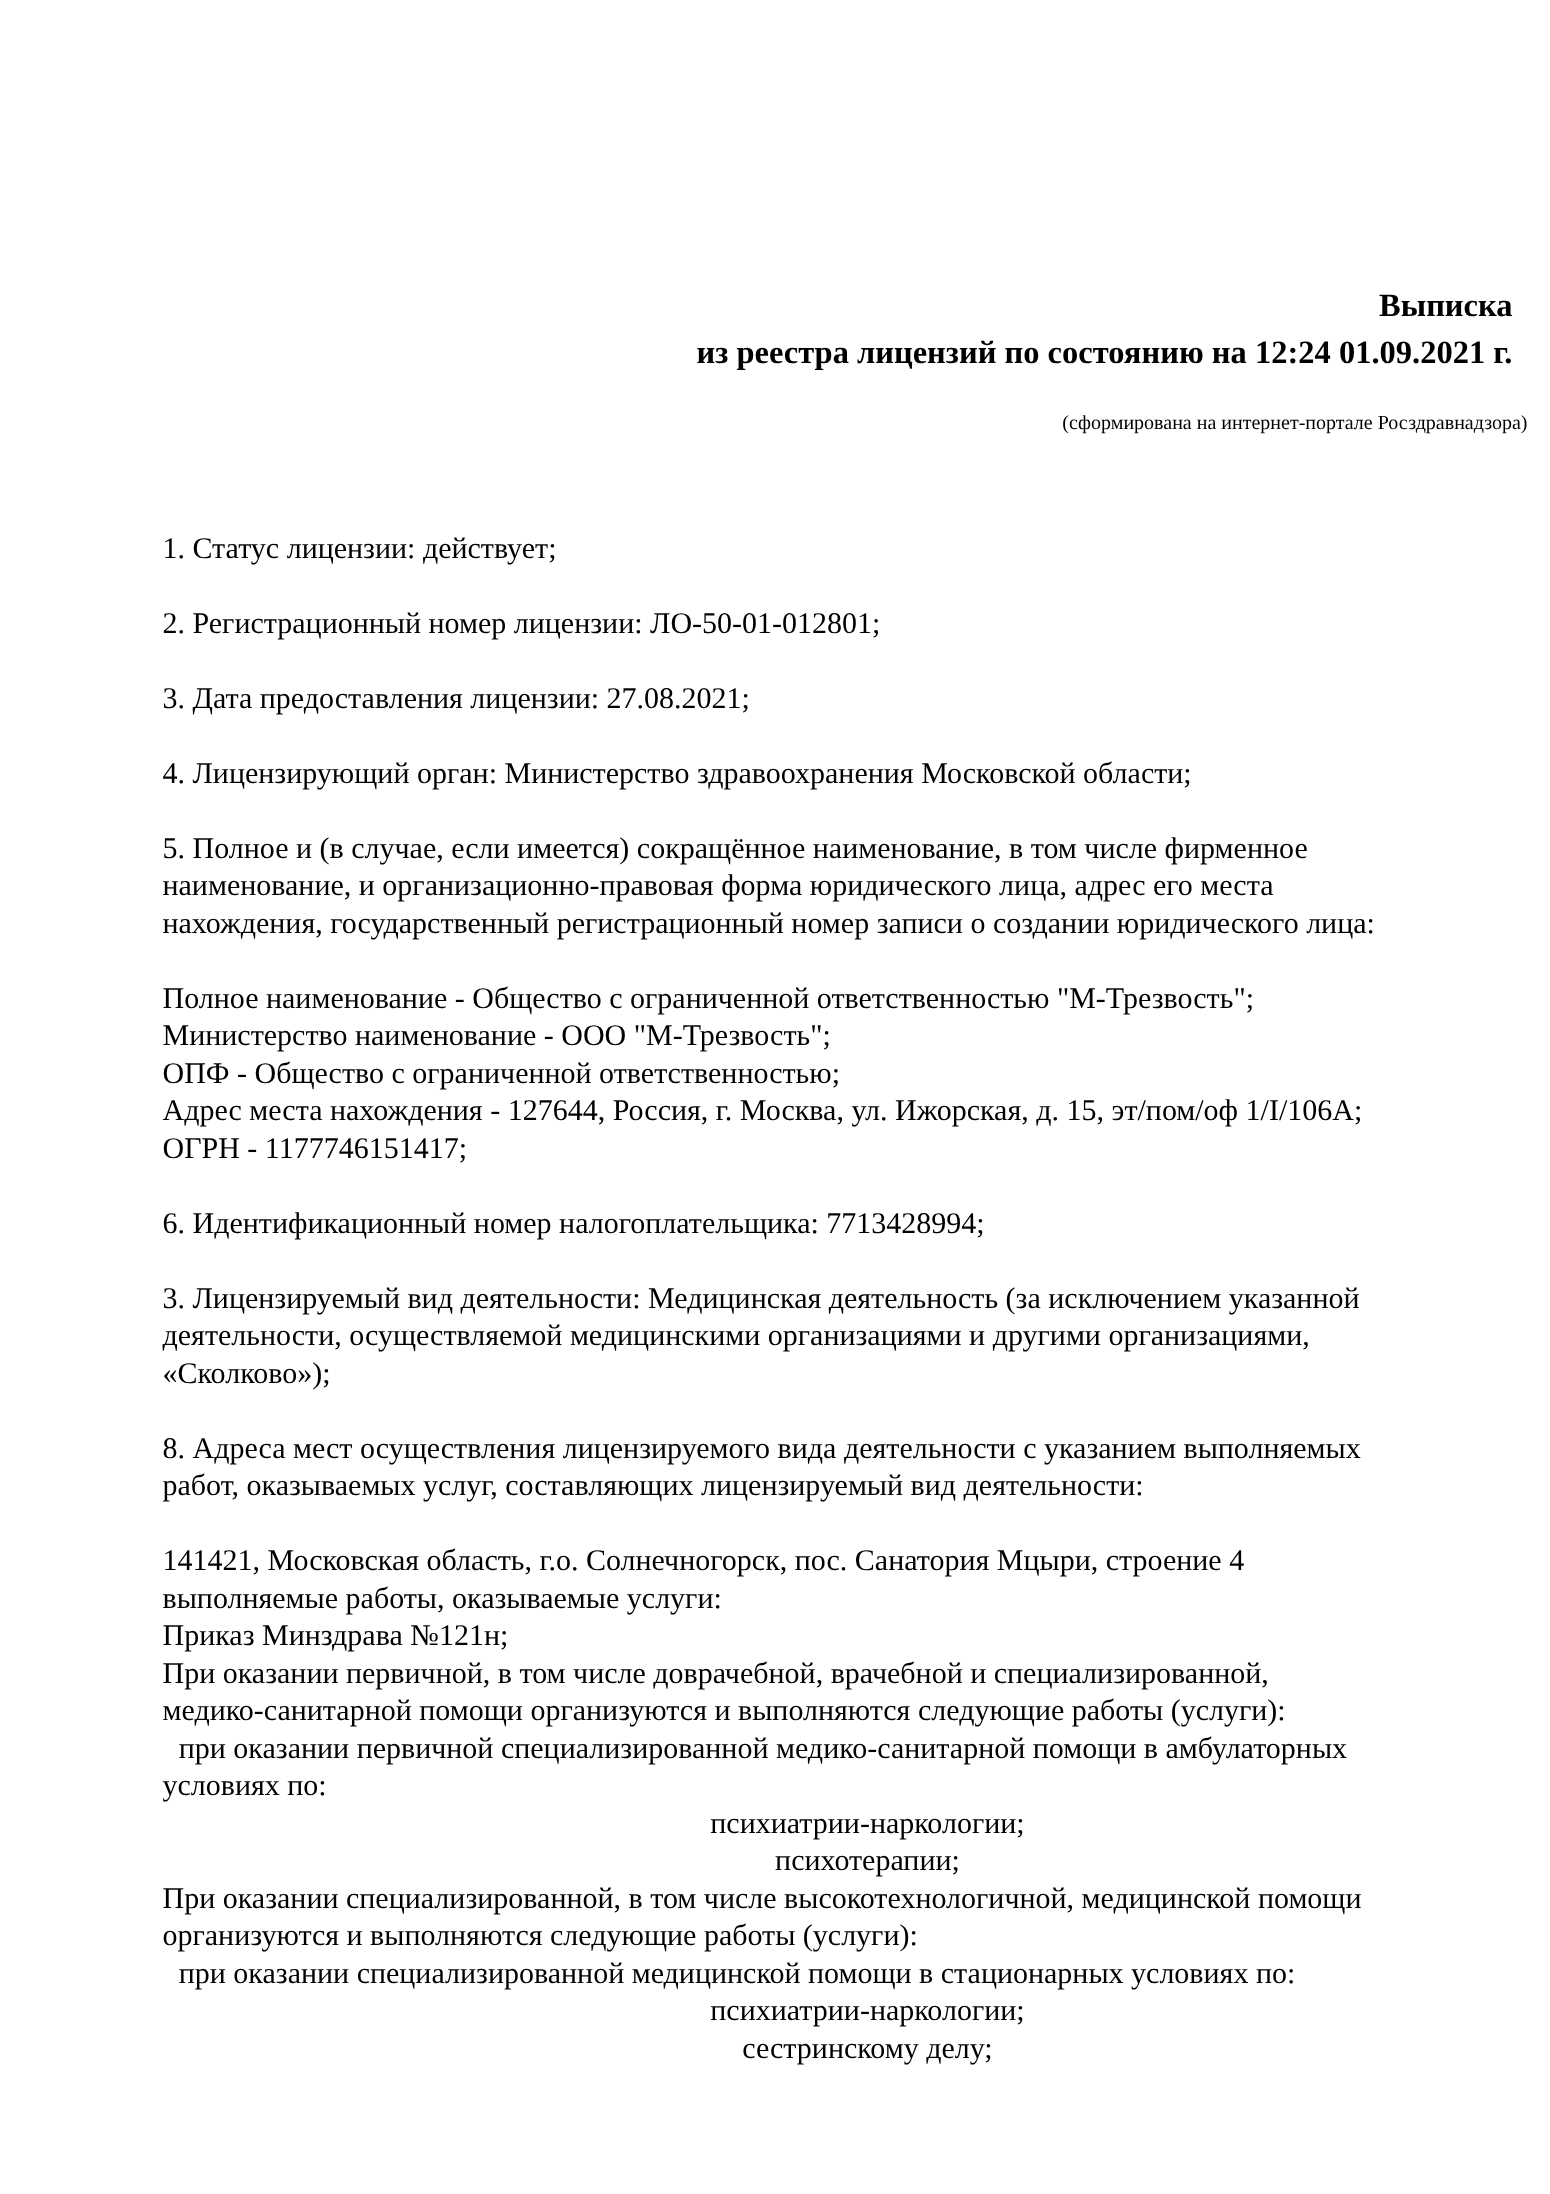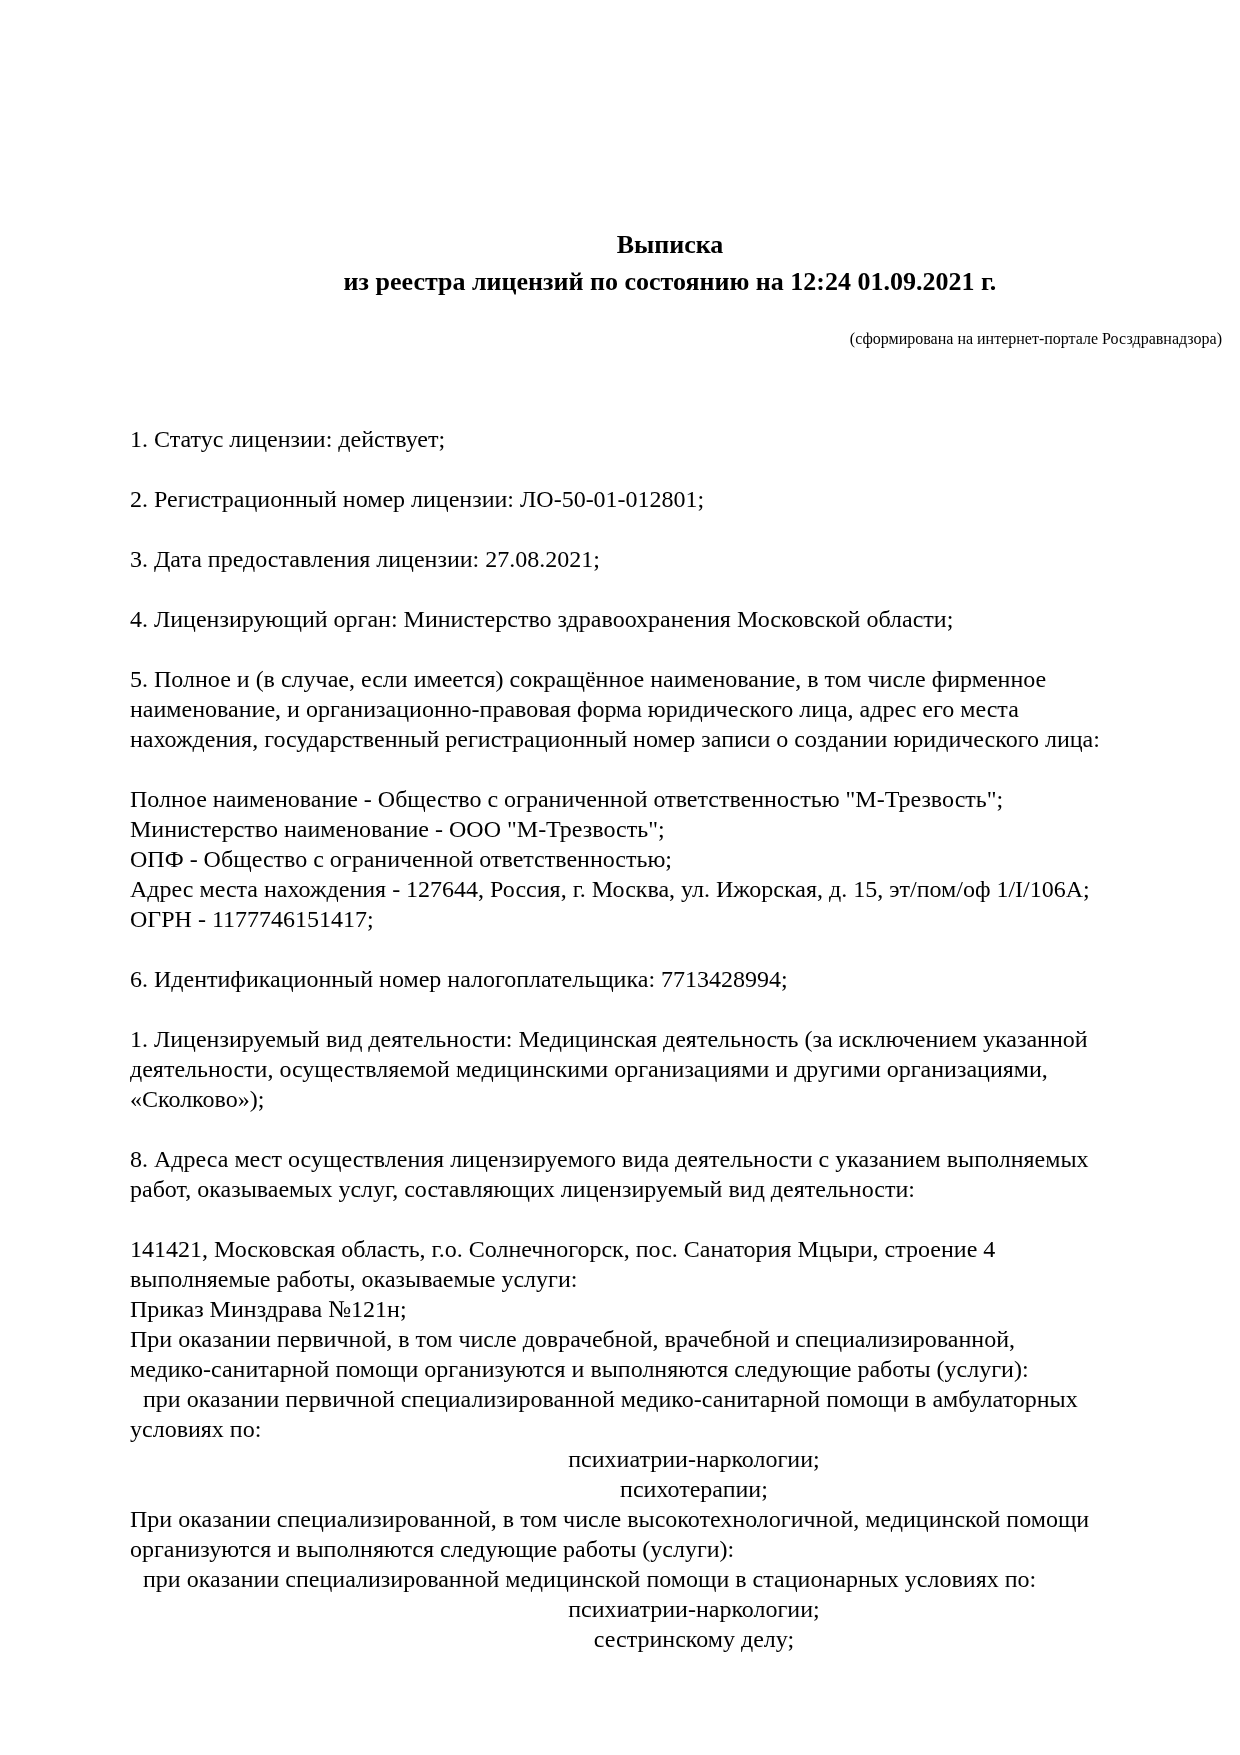--- a/index.html
+++ b/index.html
@@ -10,21 +10,21 @@
     background: #ffffff;
     color: #000000;
     font-family: "Liberation Serif", "DejaVu Serif", serif;
     overflow: hidden;
   }
   .title-wrap {
     position: absolute;
     top: 226px;
     left: 130px;
     width: 1080px;
-    text-align: center;
+    text-align: right;
     font-weight: bold;
     font-size: 26px;
     line-height: 37px;
   }
   .subtitle {
     position: absolute;
     top: 326px;
     left: 130px;
     width: 1092px;
     text-align: right;
@@ -76,21 +76,21 @@
         <div class="line ind0">Полное наименование - Общество с ограниченной ответственностью "М-Трезвость";</div>
         <div class="line ind0">Министерство наименование - ООО "М-Трезвость";</div>
         <div class="line ind0">ОПФ - Общество с ограниченной ответственностью;</div>
         <div class="line ind0">Адрес места нахождения - 127644, Россия, г. Москва, ул. Ижорская, д. 15, эт/пом/оф 1/I/106А;</div>
         <div class="line ind0">ОГРН - 1177746151417;</div>
       </div>
       <div class="block">
         <div class="line ind0">6. Идентификационный номер налогоплательщика: 7713428994;</div>
       </div>
       <div class="block">
-        <div class="line ind0">1. Лицензируемый вид деятельности: Медицинская деятельность (за исключением указанной</div>
+        <div class="line ind0">3. Лицензируемый вид деятельности: Медицинская деятельность (за исключением указанной</div>
         <div class="line ind0">деятельности, осуществляемой медицинскими организациями и другими организациями,</div>
         <div class="line ind0">«Сколково»);</div>
       </div>
       <div class="block">
         <div class="line ind0">8. Адреса мест осуществления лицензируемого вида деятельности с указанием выполняемых</div>
         <div class="line ind0">работ, оказываемых услуг, составляющих лицензируемый вид деятельности:</div>
       </div>
       <div class="block">
         <div class="line ind0">141421, Московская область, г.о. Солнечногорск, пос. Санатория Мцыри, строение 4</div>
         <div class="line ind0">выполняемые работы, оказываемые услуги:</div>

